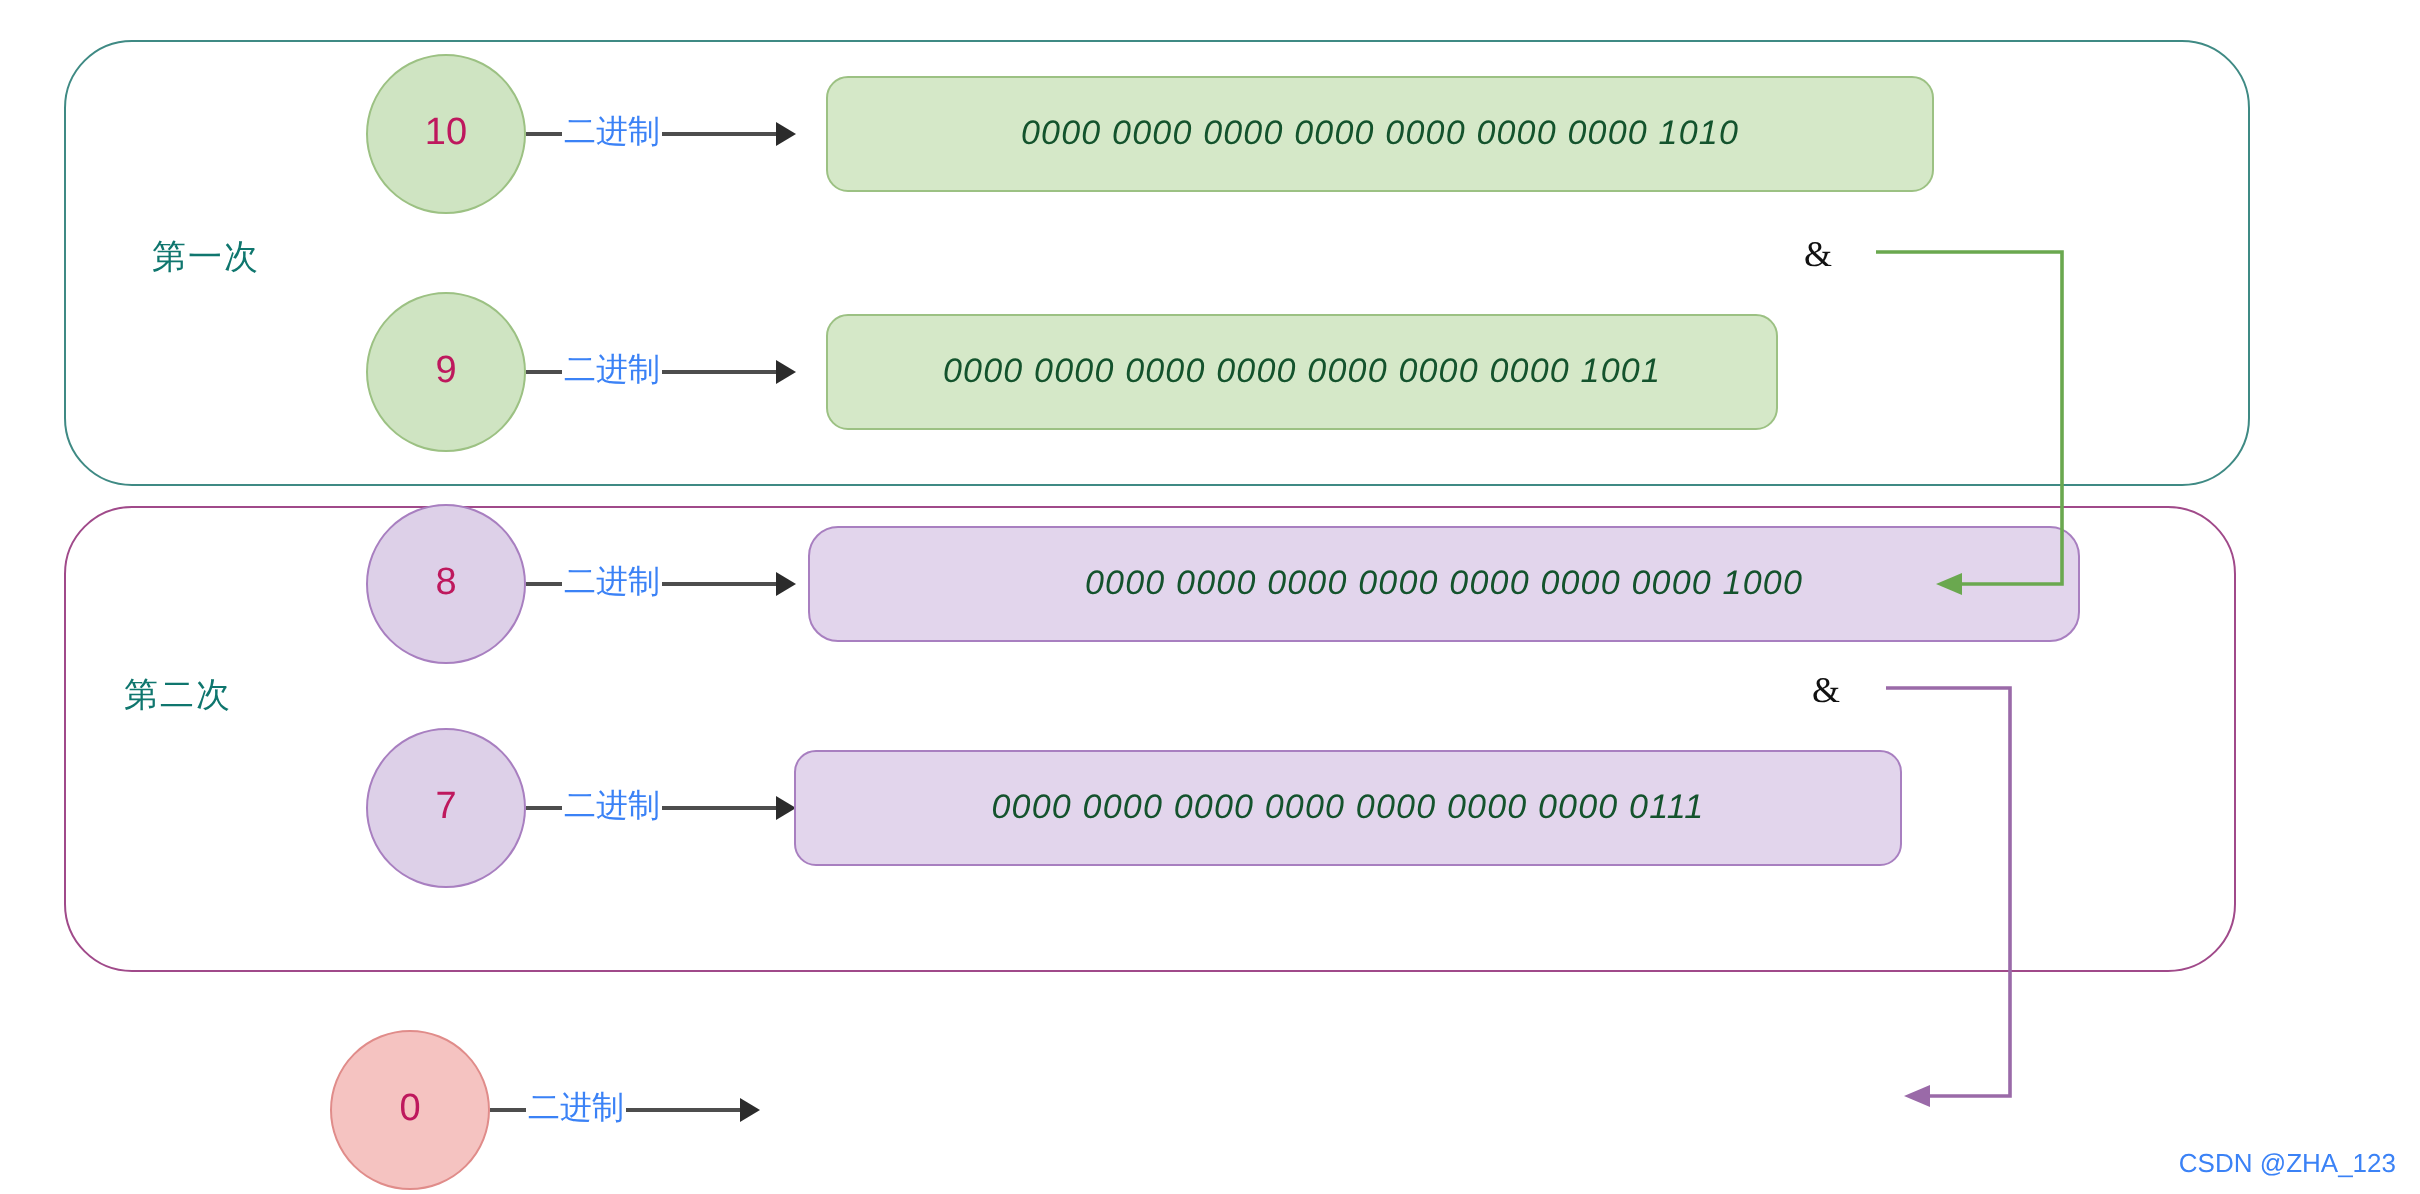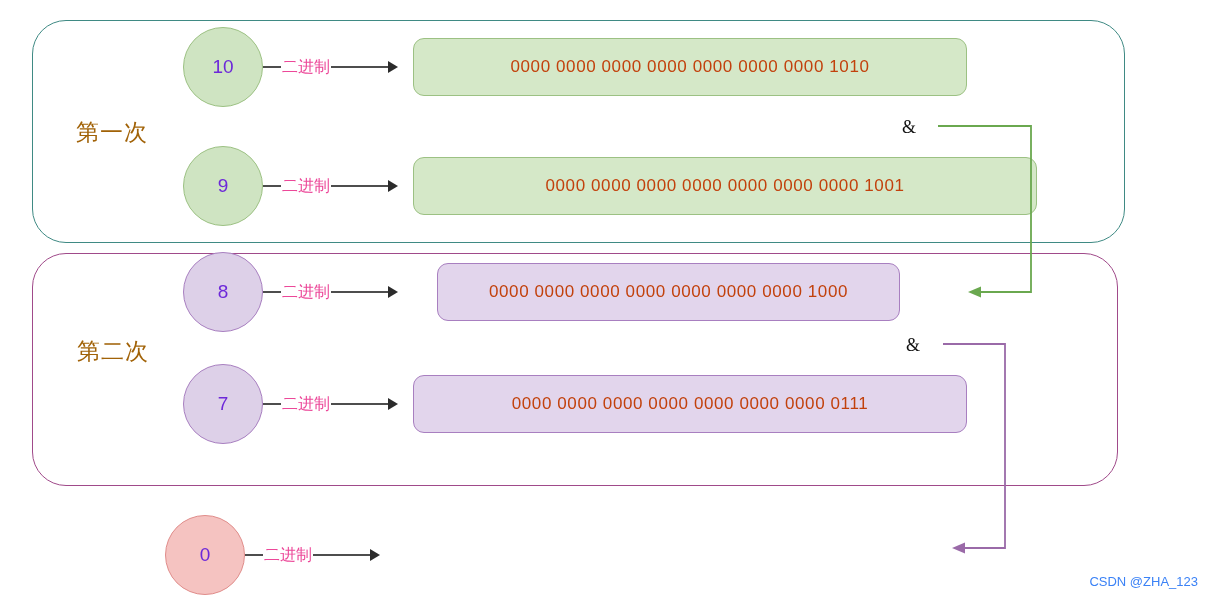--- a/index.html
+++ b/index.html
@@ -23,55 +23,56 @@
   #group-first{
     left:32px; top:20px; width:1093px; height:223px;
     border:1.6px solid #3f8a84;
   }
   #group-second{
     left:32px; top:253px; width:1086px; height:233px;
     border:1.6px solid #a04a8a;
   }
   .group-label{
     position:absolute;
-    font-size:23px;
-    color:#a16207;
+    font-size:17px;
+    color:#0f766e;
     letter-spacing:1px;
     white-space:nowrap;
   }
   #label-first{ left:76px; top:117px; }
-  #label-second{ left:77px; top:336px; }
+  #label-second{ left:62px; top:336px; }
 
   .circle{
     position:absolute;
     width:80px; height:80px;
     border-radius:50%;
     box-sizing:border-box;
     display:flex;
     align-items:center;
     justify-content:center;
     font-size:19px;
-    color:#6d28d9;
+    color:#be185d;
   }
   .circle.green{ background:#cfe4c2; border:1.4px solid #9cc183; }
   .circle.purple{ background:#ddd0e8; border:1.4px solid #a87fc0; }
   .circle.pink{ background:#f5c3c1; border:1.4px solid #e08c8a; }
 
   .bitbox{
     position:absolute;
     height:58px;
     border-radius:11px;
     box-sizing:border-box;
     display:flex;
     align-items:center;
     justify-content:center;
     font-size:17px;
     letter-spacing:0.6px;
-    color:#c2410c;
-    white-space:nowrap;
+    color:#14532d;
+    white-space:nowrap;
+    font-style:italic;
   }
   .bitbox.green{ background:#d5e8c8; border:1.4px solid #9cc183; }
   .bitbox.purple{ background:#e2d5ec; border:1.4px solid #a87fc0; }
   .bitbox.pink{ background:#f7cac7; border:1.4px solid #e08c8a; }
 
   
   .conv{
     position:absolute;
     height:24px;
     display:flex;
@@ -80,21 +81,21 @@
   }
   .conv .seg{
     height:2px;
     background:#4d4d4d;
     flex:0 0 auto;
   }
   .conv .seg.left{ width:18px; }
   .conv .seg.right{ width:58px; }
   .conv .txt{
     font-size:16px;
-    color:#ec4899;
+    color:#3b82f6;
     padding:0 1px;
     white-space:nowrap;
     line-height:1;
     text-align:center;
   }
   .conv .head{
     width:0;height:0;
     border-top:6px solid transparent;
     border-bottom:6px solid transparent;
     border-left:10px solid #2b2b2b;
@@ -145,39 +146,39 @@
   </div>
   <div class="bitbox green" style="left:413px; top:38px; width:554px;">0000 0000 0000 0000 0000 0000 0000 1010</div>
 
   <div class="circle green" style="left:183px; top:146px;">9</div>
   <div class="conv" style="left:263px; top:174px;">
     <div class="seg left"></div>
     <div class="txt">二进制</div>
     <div class="seg right"></div>
     <div class="head"></div>
   </div>
-  <div class="bitbox green" style="left:413px; top:157px; width:624px;">0000 0000 0000 0000 0000 0000 0000 1001</div>
+  <div class="bitbox green" style="left:413px; top:157px; width:476px;">0000 0000 0000 0000 0000 0000 0000 1001</div>
 
   <div class="circle purple" style="left:183px; top:252px;">8</div>
   <div class="conv" style="left:263px; top:280px;">
     <div class="seg left"></div>
     <div class="txt">二进制</div>
     <div class="seg right"></div>
     <div class="head"></div>
   </div>
-  <div class="bitbox purple" style="left:437px; top:263px; width:463px;">0000 0000 0000 0000 0000 0000 0000 1000</div>
+  <div class="bitbox purple" style="left:404px; top:263px; width:636px;border-radius:15px;">0000 0000 0000 0000 0000 0000 0000 1000</div>
 
   <div class="circle purple" style="left:183px; top:364px;">7</div>
   <div class="conv" style="left:263px; top:392px;">
     <div class="seg left"></div>
     <div class="txt">二进制</div>
     <div class="seg right"></div>
     <div class="head"></div>
   </div>
-  <div class="bitbox purple" style="left:413px; top:375px; width:554px;">0000 0000 0000 0000 0000 0000 0000 0111</div>
+  <div class="bitbox purple" style="left:397px; top:375px; width:554px;">0000 0000 0000 0000 0000 0000 0000 0111</div>
 
   <div class="circle pink" style="left:165px; top:515px;">0</div>
   <div class="conv" style="left:245px; top:543px;">
     <div class="seg left"></div>
     <div class="txt">二进制</div>
     <div class="seg right"></div>
     <div class="head"></div>
   </div>
 
   <svg id="routes" viewBox="0 0 1210 597">

